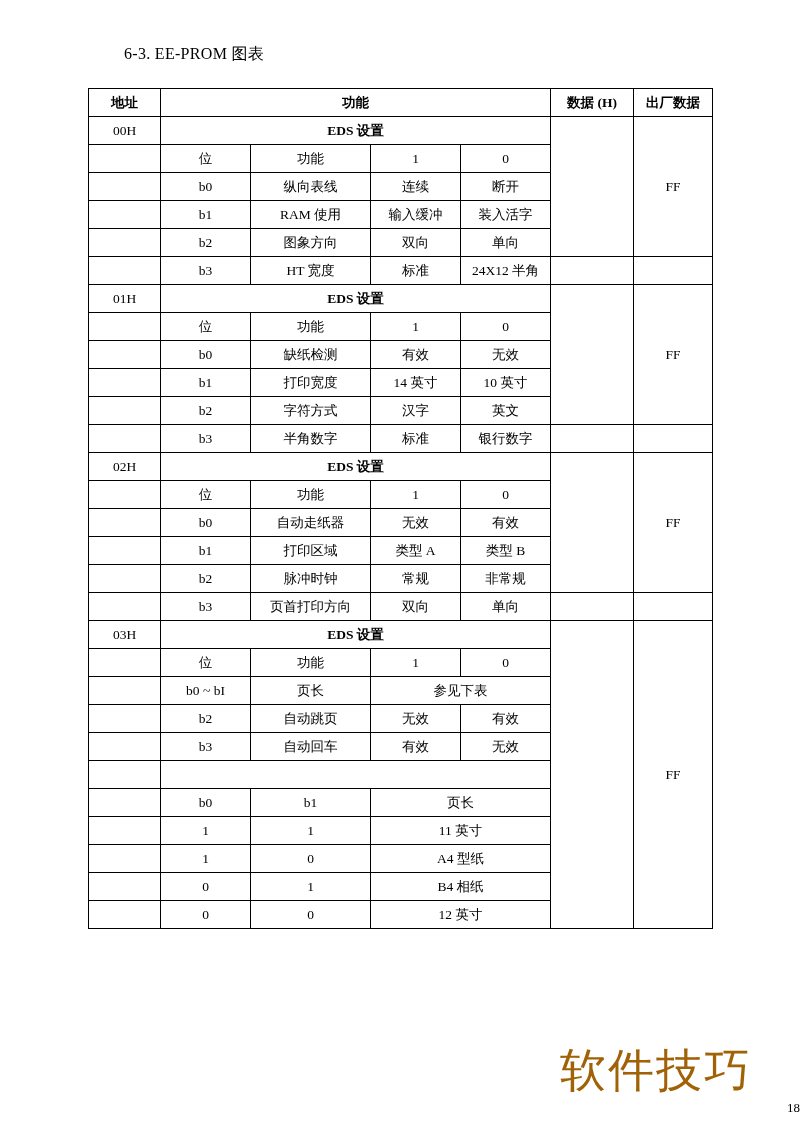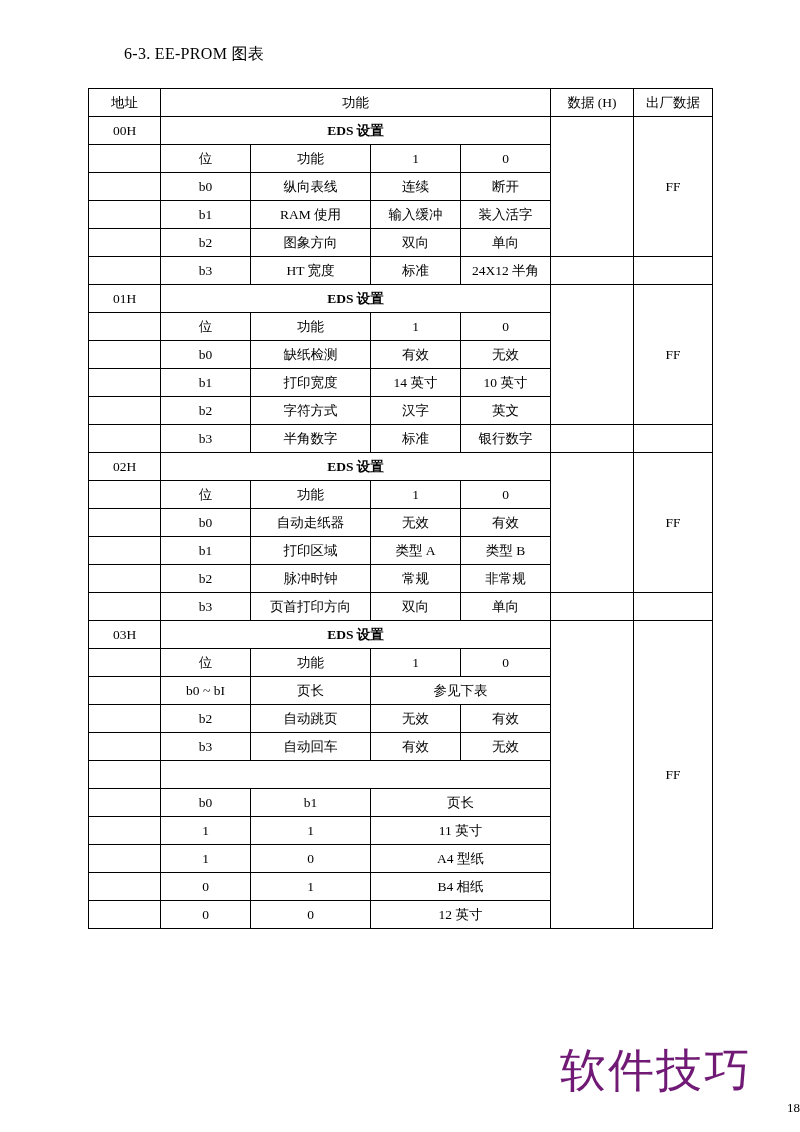--- a/index.html
+++ b/index.html
@@ -54,41 +54,41 @@
   }
   
   col.c-addr   { width: 72px; }
   col.c-f1     { width: 90px; }
   col.c-f2     { width: 120px; }
   col.c-f3     { width: 90px; }
   col.c-f4     { width: 90px; }
   col.c-data   { width: 83px; }
   col.c-fact   { width: 79px; }
 
-  .hdr { font-weight: normal; }
+  .hdr { font-weight: bold; }
   .thick-top td { border-top: 2px solid #000; }
   .thick-bottom td { border-bottom: 2px solid #000; }
   .eds { font-weight: bold; }
   .spacer-row td { height: 27px; }
 
   .page-number {
     position: absolute;
     left: 0;
     top: 1100px;
     width: 800px;
     text-align: right;
     font-size: 13px;
     font-family: "Liberation Serif", "DejaVu Serif", serif;
   }
   .watermark {
     position: absolute;
     left: 560px;
     top: 1040px;
     font-size: 46px;
-    color: #701a75;
+    color: #a16207;
     font-family: "DejaVu Sans", sans-serif;
     letter-spacing: 2px;
     white-space: nowrap;
   }
 </style>
 </head>
 <body>
 
 <div class="page">
 

